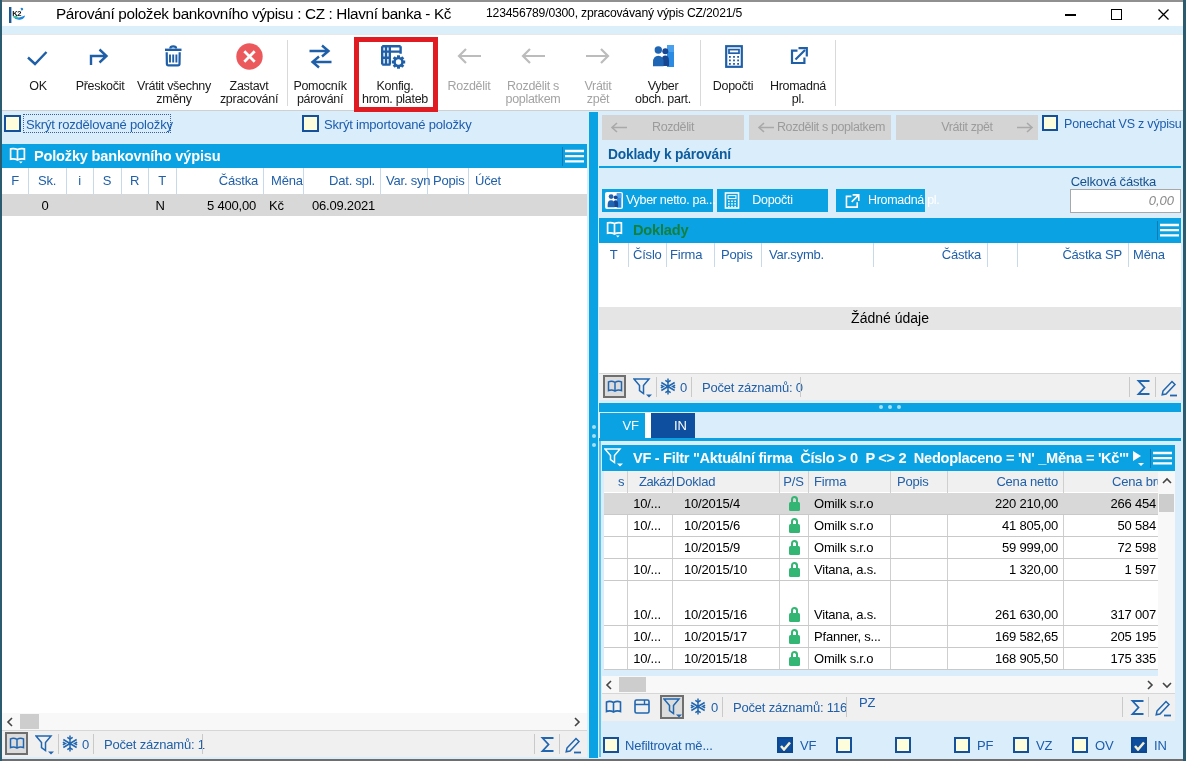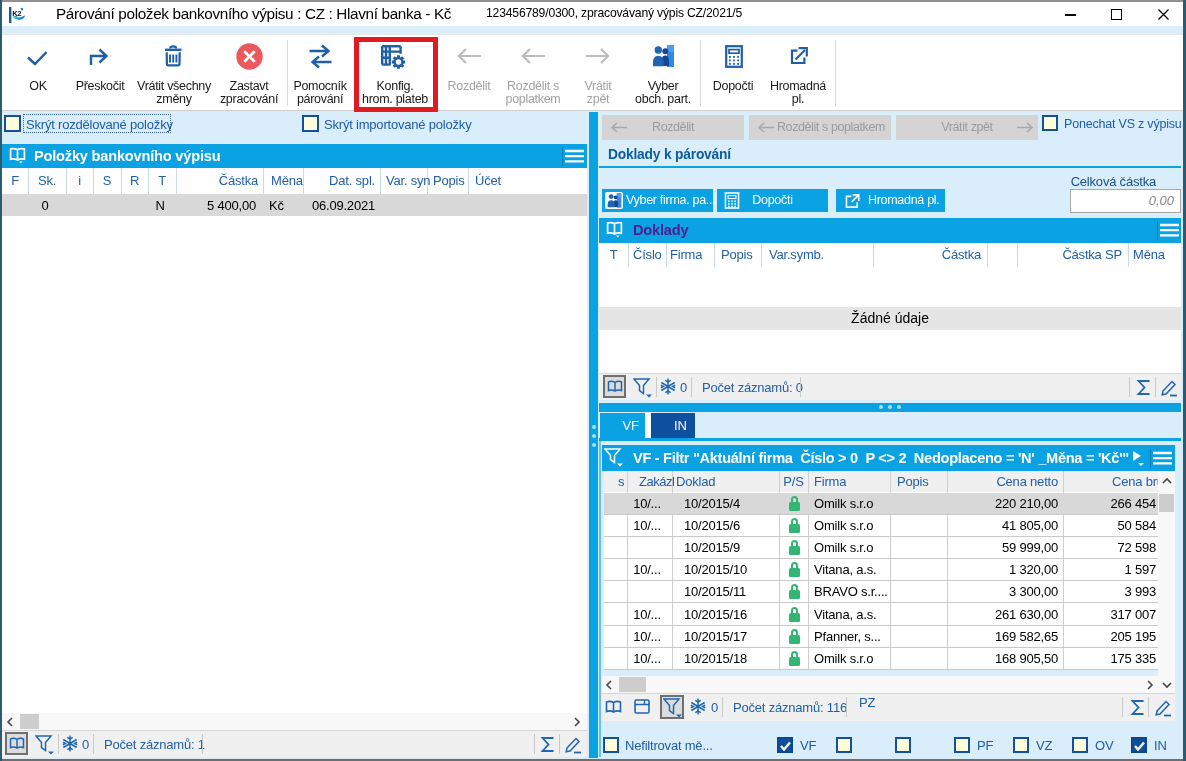--- a/index.html
+++ b/index.html
@@ -325,56 +325,56 @@
 <div class="bbtn" style="left:602px;top:189px;width:111px;">
   <div class="abs" style="left:3px;top:3px;width:18px;height:17px;background:#fff;border-radius:2px;"></div>
   <svg class="abs" style="left:5px;top:4px;" width="15" height="15" viewBox="0 0 23 22">
       <rect x="15" y="0" width="7" height="22" fill="#2b8ae2"></rect>
       <rect x="15" y="0" width="7" height="7" fill="#49a0ec"></rect>
       <circle cx="13.3" cy="6.2" r="3" fill="#17458f"></circle>
       <path d="M9.6 16 Q9.6 10.6 13.3 10.6 Q17 10.6 17 16 L17 21 L9.6 21 Z" fill="#17458f"></path>
       <circle cx="6.3" cy="5" r="3.7" fill="#1e66b4"></circle>
       <path d="M1 17.5 Q1 10.8 6.3 10.8 Q11.6 10.8 11.6 17.5 L11.6 21.2 L1 21.2 Z" fill="#1e66b4"></path>
     </svg>
-  <span style="position:absolute;left:24px;top:4px;">Vyber firma. pa...</span>
+  <span style="position:absolute;left:24px;top:4px;">Vyber netto. pa...</span>
 </div>
 <div class="bbtn" style="left:717px;top:189px;width:111px;">
   <svg class="abs" style="left:7px;top:3px;" width="16" height="17" viewBox="0 0 24 26">
       <rect x="2" y="1.5" width="20" height="23" stroke="#fff" stroke-width="2.4" fill="none"></rect>
       <rect x="6" y="5.5" width="12" height="4.5" stroke="#fff" stroke-width="1.6" fill="none"></rect>
       <g fill="#fff">
         <rect x="6" y="13" width="2.4" height="2.4"></rect>
         <rect x="10.8" y="13" width="2.4" height="2.4"></rect>
         <rect x="15.6" y="13" width="2.4" height="2.4"></rect>
         <rect x="6" y="17" width="2.4" height="2.4"></rect>
         <rect x="10.8" y="17" width="2.4" height="2.4"></rect>
         <rect x="15.6" y="17" width="2.4" height="2.4"></rect>
         <rect x="6" y="21" width="2.4" height="2.4"></rect>
         <rect x="10.8" y="21" width="2.4" height="2.4"></rect>
         <rect x="15.6" y="21" width="2.4" height="2.4"></rect>
       </g>
     </svg>
   <span style="position:absolute;left:0;top:4px;width:100%;text-align:center;">Dopočti</span>
 </div>
-<div class="bbtn" style="left:836px;top:189px;width:109px;">
+<div class="bbtn" style="left:836px;top:189px;width:89px;">
   <svg class="abs" style="left:8px;top:4px;" width="16" height="16" viewBox="0 0 26 26">
       <path d="M12 5.5 L4 5.5 L4 23 L21.5 23 L21.5 15" stroke="#fff" stroke-width="2.6" fill="none"></path>
       <path d="M14 3 L24 3 L24 13 M24 3 L12.5 14.5" stroke="#fff" stroke-width="2.6" fill="none"></path>
     </svg>
   <span style="position:absolute;left:32px;top:4px;">Hromadná pl.</span>
 </div>
 
 <div class="hdrbar" style="left:599px;top:218px;width:582px;height:25px;"></div>
 <div class="abs" style="left:606px;top:221px;">
     <svg width="17" height="17" viewBox="0 0 17 17">
       <path d="M8.5 2.6 Q5.2 1 1.6 1.9 L1.6 12.2 Q5.2 11.4 8.5 13 Q11.8 11.4 15.4 12.2 L15.4 1.9 Q11.8 1 8.5 2.6 Z M8.5 2.6 L8.5 13" stroke="#fff" stroke-width="1.7" fill="none"></path>
       <path d="M10 14.6 L13.6 14.6 L11.8 16.6 Z" fill="#fff"></path>
     </svg>
   </div>
-<div class="abs" style="left:633px;top:222px;font-weight:bold;font-size:14.6px;color:#4c1d95;letter-spacing:-0.2px;">Doklady</div>
+<div class="abs" style="left:633px;top:222px;font-weight:bold;font-size:14.6px;color:#15803d;letter-spacing:-0.2px;">Doklady</div>
 <div class="abs" style="left:1157px;top:221px;width:1px;height:19px;background:#0c7ab5;"></div>
 <div class="abs" style="left:1160px;top:223px;">
     <svg width="19" height="14" viewBox="0 0 19 14">
       <path d="M0 2 H19 M0 7.2 H19 M0 12.4 H19" stroke="#fff" stroke-width="2.3"></path>
     </svg>
   </div>
 
 <div class="abs" style="left:599px;top:243px;width:582px;height:24px;background:#fff;">
   <div class="vline" style="left:29px;top:0;height:24px;"></div>
   <div class="vline" style="left:67px;top:0;height:24px;"></div>
@@ -513,27 +513,20 @@
       <span class="c5">72 598</span>
     </div>
   <div class="row" style="top:88px;">
       <span class="c1">10/...</span>
       <span class="c2">10/2015/10</span>
       <span class="lk"></span>
       <span class="c3">Vitana, a.s.</span>
       <span class="c4">1 320,00</span>
       <span class="c5">1 597</span>
     </div>
-  <div class="row" style="top:110px;">
-      <span class="c2">10/2015/11</span>
-      <span class="lk"></span>
-      <span class="c3">BRAVO s.r....</span>
-      <span class="c4">3 300,00</span>
-      <span class="c5">3 993</span>
-    </div>
   <div class="row" style="top:133px;">
       <span class="c1">10/...</span>
       <span class="c2">10/2015/16</span>
       <span class="lk"></span>
       <span class="c3">Vitana, a.s.</span>
       <span class="c4">261 630,00</span>
       <span class="c5">317 007</span>
     </div>
   <div class="row" style="top:155px;">
       <span class="c1">10/...</span>

